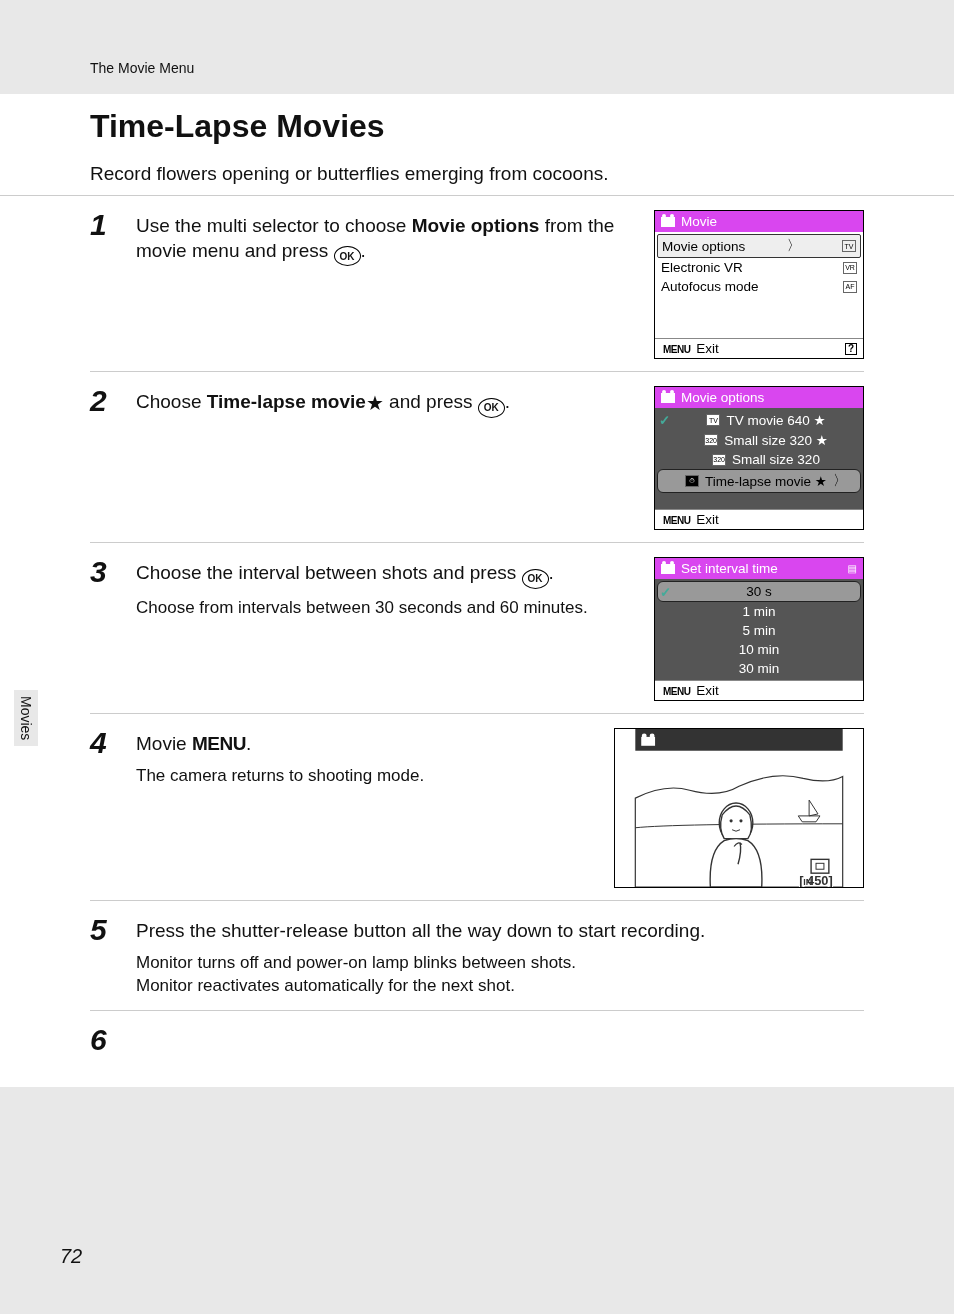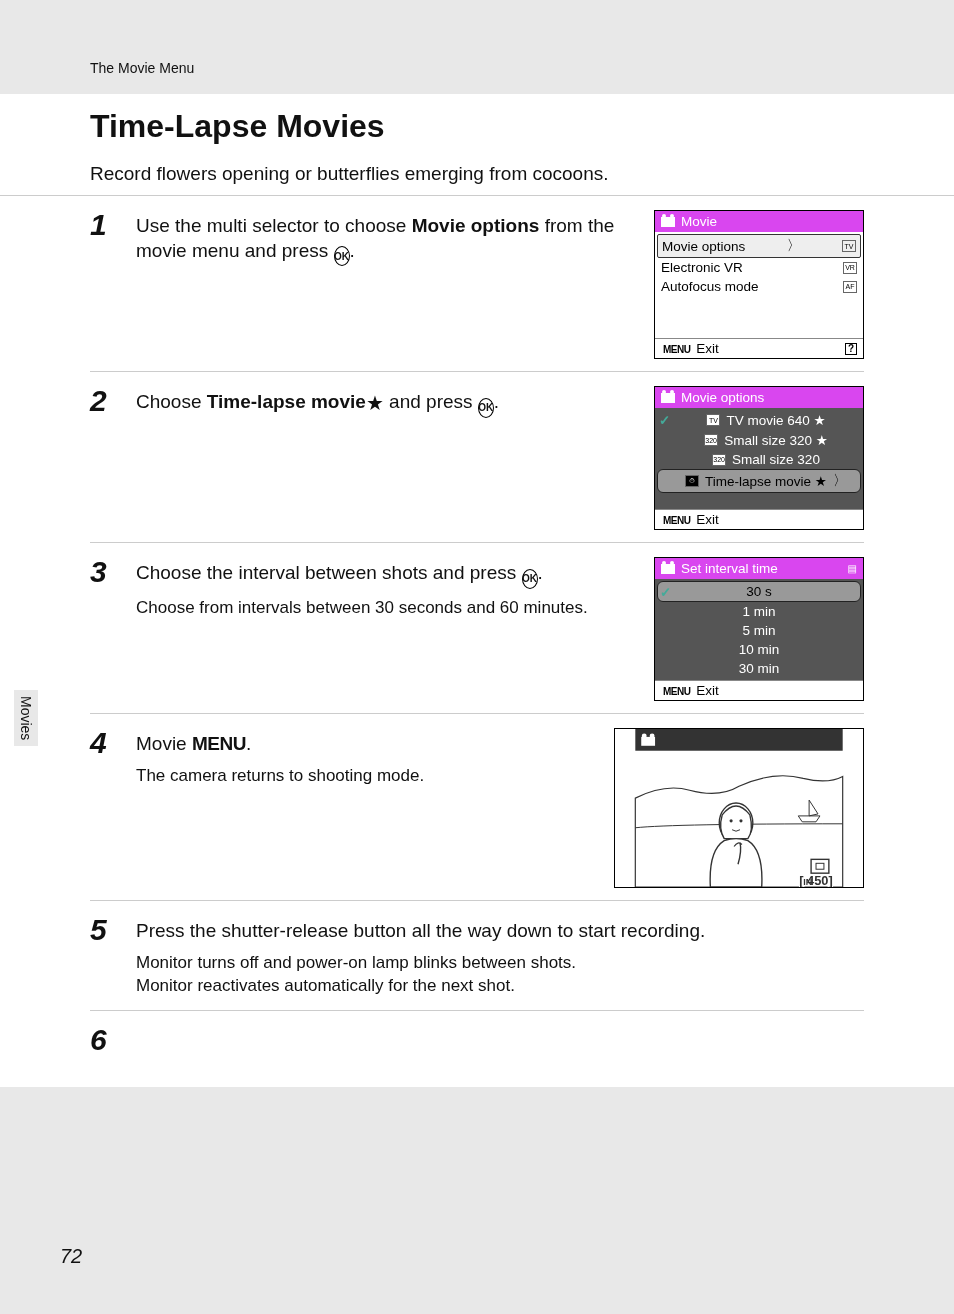--- a/index.html
+++ b/index.html
@@ -62,21 +62,21 @@
   .step-body .detail {
     font-size: 17px;
     line-height: 1.35;
   }
   .bold { font-weight: 700; }
   .menu-word { font-family: "Arial Narrow", Arial, sans-serif; font-weight: 800; letter-spacing: -0.5px; }
   .ok-icon {
     display: inline-flex;
     border: 1.5px solid #000;
     border-radius: 50%;
-    width: 16px; height: 20px;
+    width: 27px; height: 20px;
     font-size: 10px;
     font-weight: 800;
     align-items: center;
     justify-content: center;
     vertical-align: -3px;
   }
   .star { font-size: 20px; vertical-align: -2px; }
   .side-tab {
     position: absolute;
     left: 14px;

